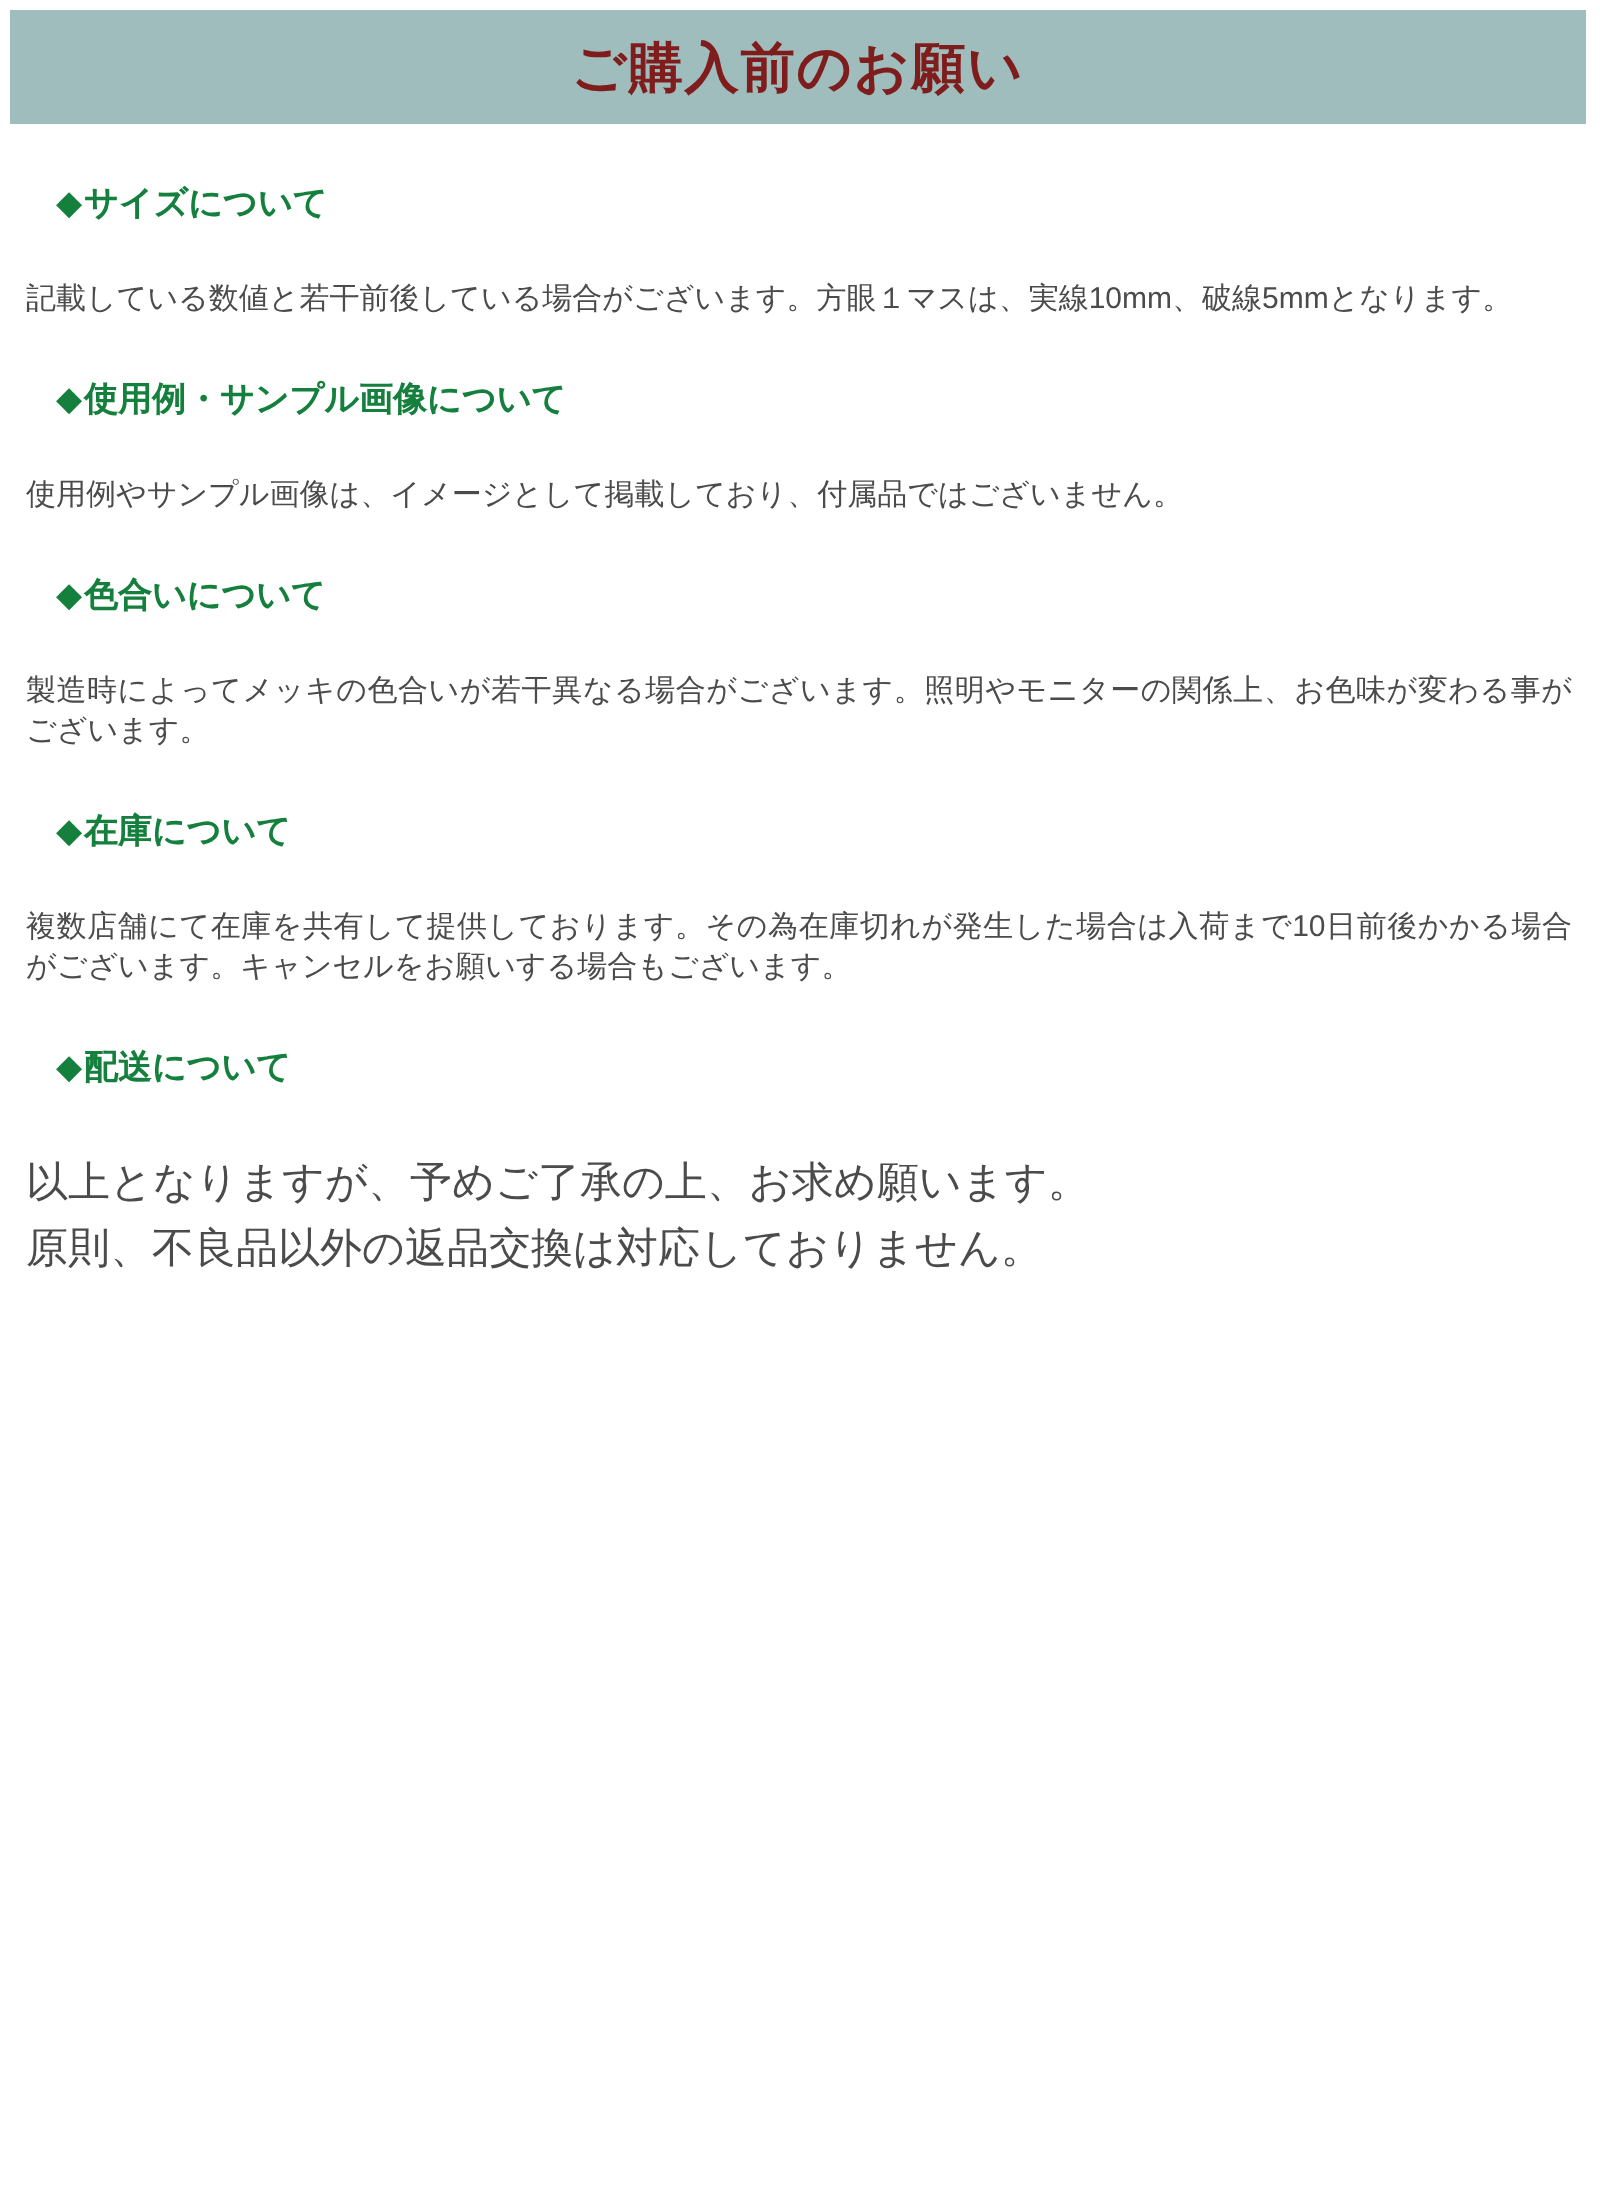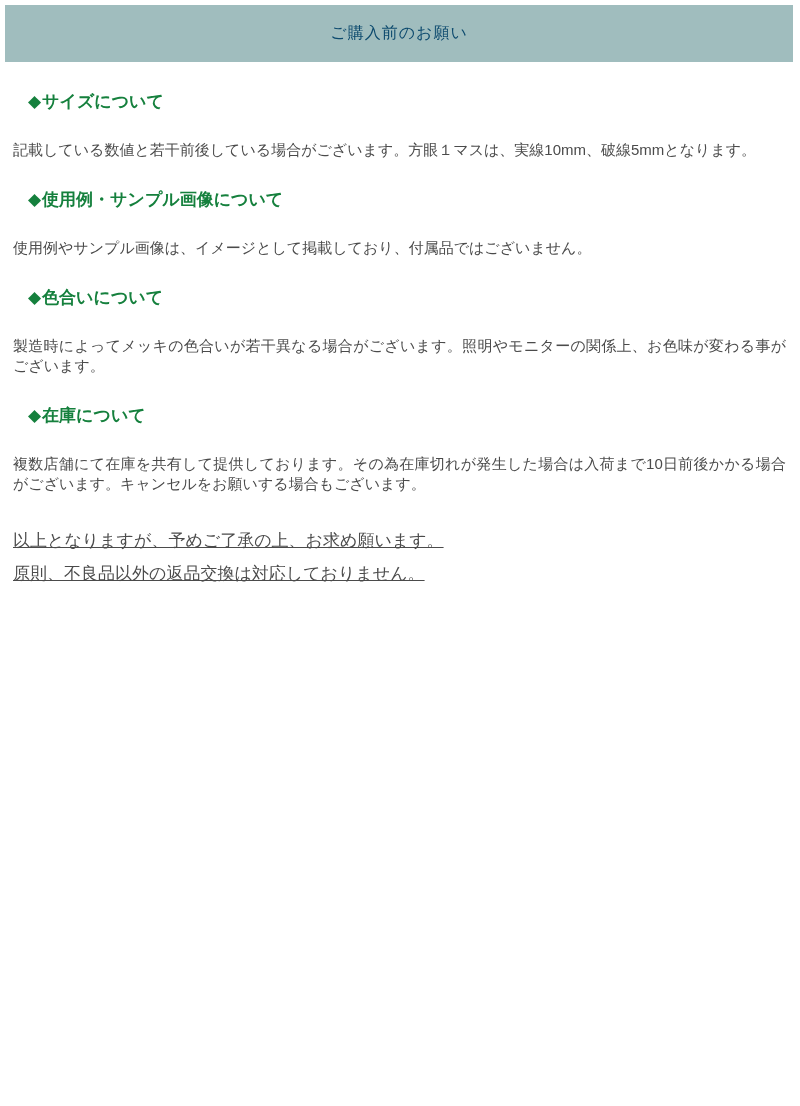--- a/index.html
+++ b/index.html
@@ -19,23 +19,23 @@
   .banner {
     margin: 5px 7px 0 5px;
     height: 57px;
     background: #a0bdbe;
     display: flex;
     align-items: center;
     justify-content: center;
   }
   .banner h1 {
     margin: 0;
-    color: #0c4a6e;
-    font-size: 16px;
-    font-weight: normal;
+    color: #7f1d1d;
+    font-size: 27px;
+    font-weight: bold;
     letter-spacing: 1px;
   }
   .content {
     padding: 0 14px 18px 13px;
     color: #4b4b4b;
   }
   .sec-h {
     margin: 29px 0 0 15px;
     font-size: 17px;
     font-weight: bold;
@@ -47,23 +47,22 @@
   }
   .sec-p {
     margin: 27px 0 0 0;
     font-size: 15px;
     line-height: 20px;
     white-space: pre-line;
     text-align: justify;
   }
   .closing {
     margin: 30px 0 0 0;
-    font-size: 17px;
+    font-size: 21px;
     line-height: 33px;
-    text-decoration: underline;
   }
   .closing div {
     margin: 0;
   }
 </style>
 </head>
 <body>
 
 <div class="page">
 
@@ -88,20 +87,21 @@
       <p class="sec-p">製造時によってメッキの色合いが若干異なる場合がございます。照明やモニターの関係上、お色味が変わる事がございます。</p>
     </section>
 
 
     <section>
       <h2 class="sec-h"><span class="bullet">◆</span><span>在庫について</span></h2>
       <p class="sec-p">複数店舗にて在庫を共有して提供しております。その為在庫切れが発生した場合は入荷まで10日前後かかる場合がございます。キャンセルをお願いする場合もございます。</p>
     </section>
 
     <section>
+      <h2 class="sec-h"><span class="bullet">◆</span><span>配送について</span></h2>
     </section>
 
     <div class="closing">
       <div>以上となりますが、予めご了承の上、お求め願います。</div>
       <div>原則、不良品以外の返品交換は対応しておりません。</div>
     </div>
 
   </main>
 </div>
 

